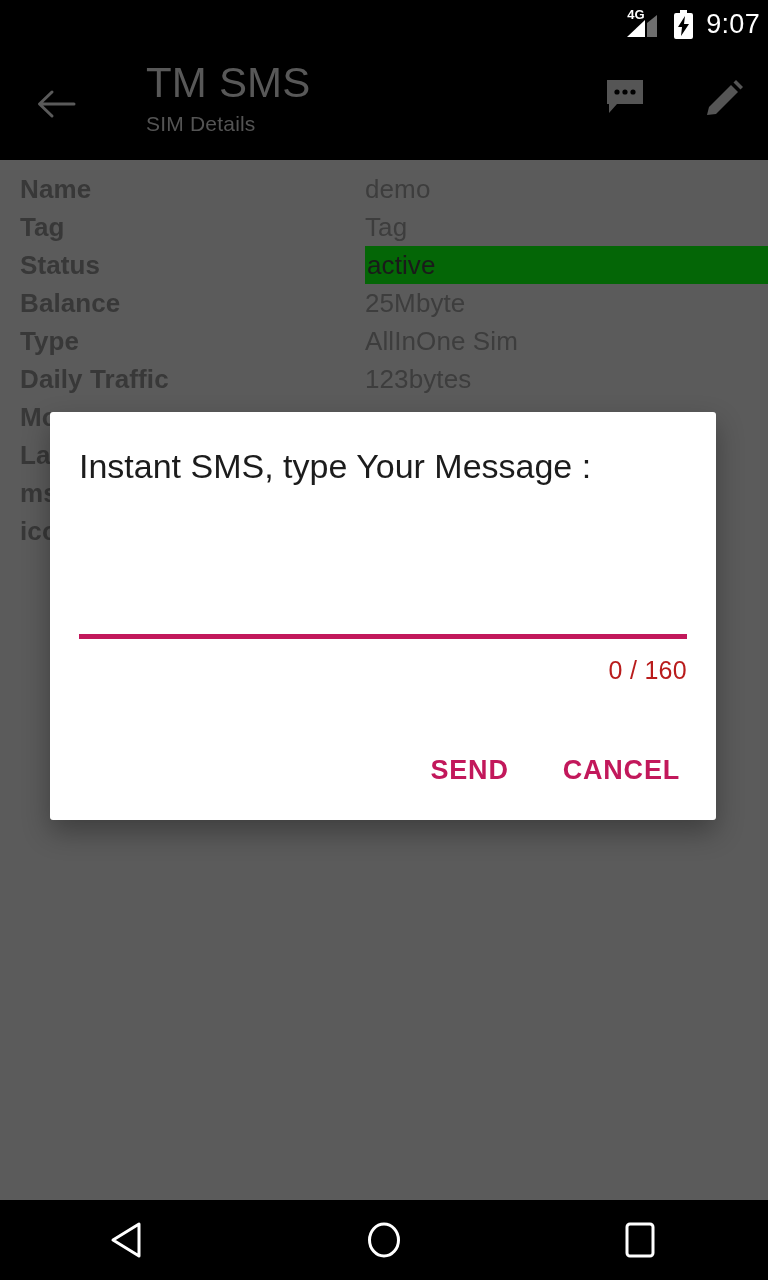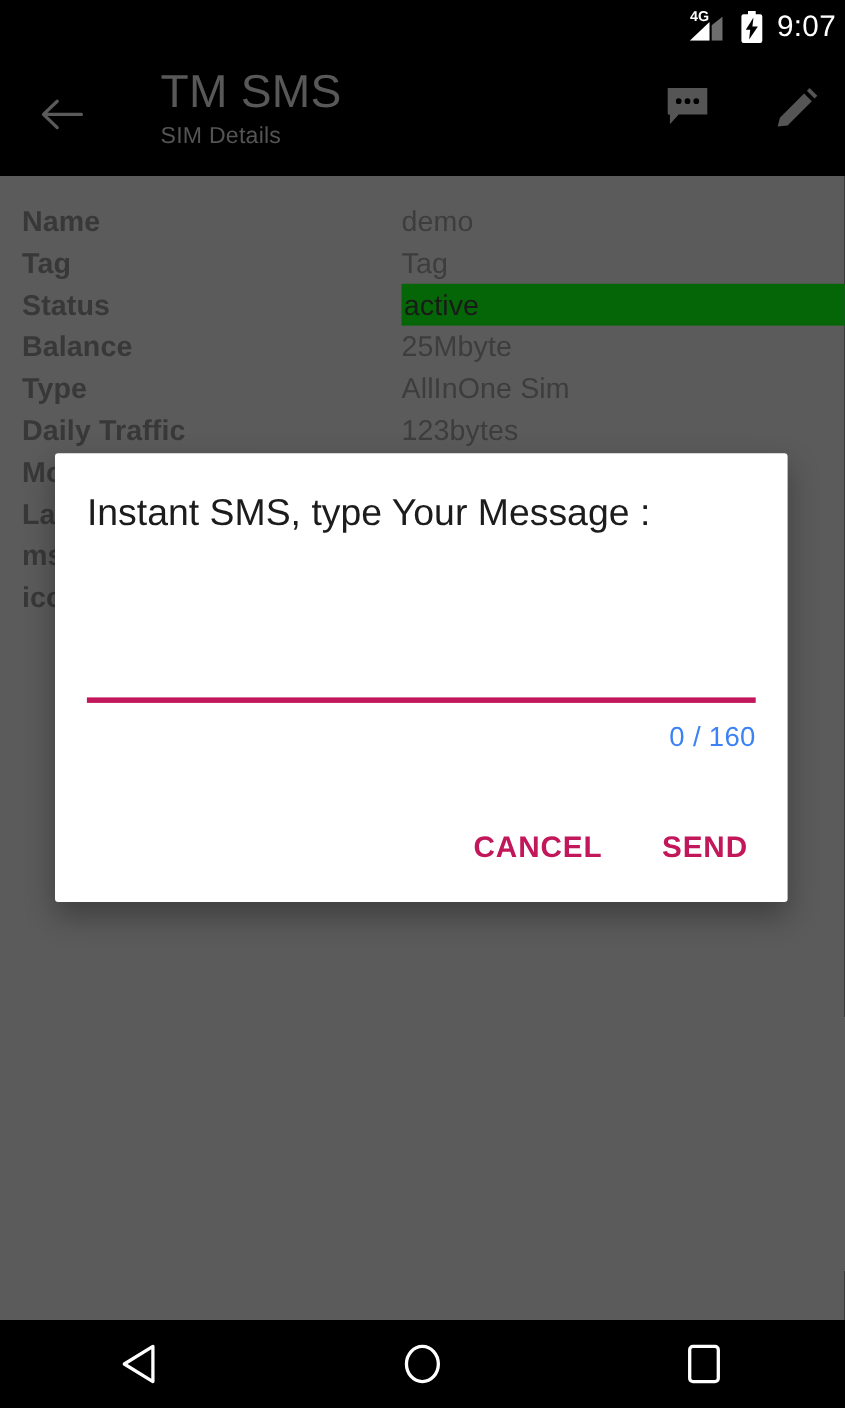--- a/index.html
+++ b/index.html
@@ -64,21 +64,21 @@
   .tb-icon {
     width:46px; height:46px; display:flex;
     align-items:center; justify-content:center;
   }
 
   
   #content-scrim {
     position:absolute; top:160px; left:0; width:768px; height:1040px;
     background:#5b5b5b;
   }
-  #detail-list { position:absolute; top:22px; left:0; width:768px; }
+  #detail-list { position:absolute; top:10px; left:0; width:768px; }
   .detail-row {
     position:relative; height:38px; display:flex; align-items:center;
   }
   .row-label {
     position:absolute; left:20px; color:#383838;
     font-size:26px; font-weight:bold; letter-spacing:0.1px; white-space:nowrap;
   }
   .row-value {
     position:absolute; left:365px; color:#3d3d3d;
     font-size:26px; font-weight:400; letter-spacing:0.1px; white-space:nowrap;
@@ -104,21 +104,21 @@
     border:none; outline:none; background:transparent;
     font-family:"Liberation Sans", sans-serif;
     font-size:28px; color:#1c1c1c;
   }
   #message-underline {
     position:absolute; left:29px; top:222px; width:608px; height:5px;
     background:#c2185b;
   }
   #char-counter {
     position:absolute; right:29px; top:244px;
-    color:#3b82f6; font-size:25px; letter-spacing:0.3px;
+    color:#b91c1c; font-size:25px; letter-spacing:0.3px;
   }
   #dialog-actions {
     position:absolute; right:18px; bottom:22px;
     display:flex; align-items:center; gap:18px;
   }
   .dlg-btn {
     background:none; border:none; cursor:pointer;
     color:#c2185b; font-family:"Liberation Sans", sans-serif;
     font-size:27px; font-weight:bold; letter-spacing:0.8px;
     padding:12px 18px;
@@ -235,22 +235,22 @@
 
   <div id="dialog">
     <div id="dialog-title">Instant SMS, type Your Message :</div>
 
     <input id="message-field" type="text" placeholder="" style="">
     <div id="message-underline"></div>
 
     <div id="char-counter">0 / 160</div>
 
     <div id="dialog-actions">
+      <button class="dlg-btn">SEND</button>
       <button class="dlg-btn">CANCEL</button>
-      <button class="dlg-btn">SEND</button>
     </div>
   </div>
 
   <div id="nav-bar">
     <div class="nav-btn">
       <svg width="36" height="38" viewBox="0 0 36 38">
         <polygon points="29,3 29,35 3,19" fill="none" stroke="#fff" stroke-width="3" stroke-linejoin="round"></polygon>
       </svg>
     </div>
     <div class="nav-btn">

